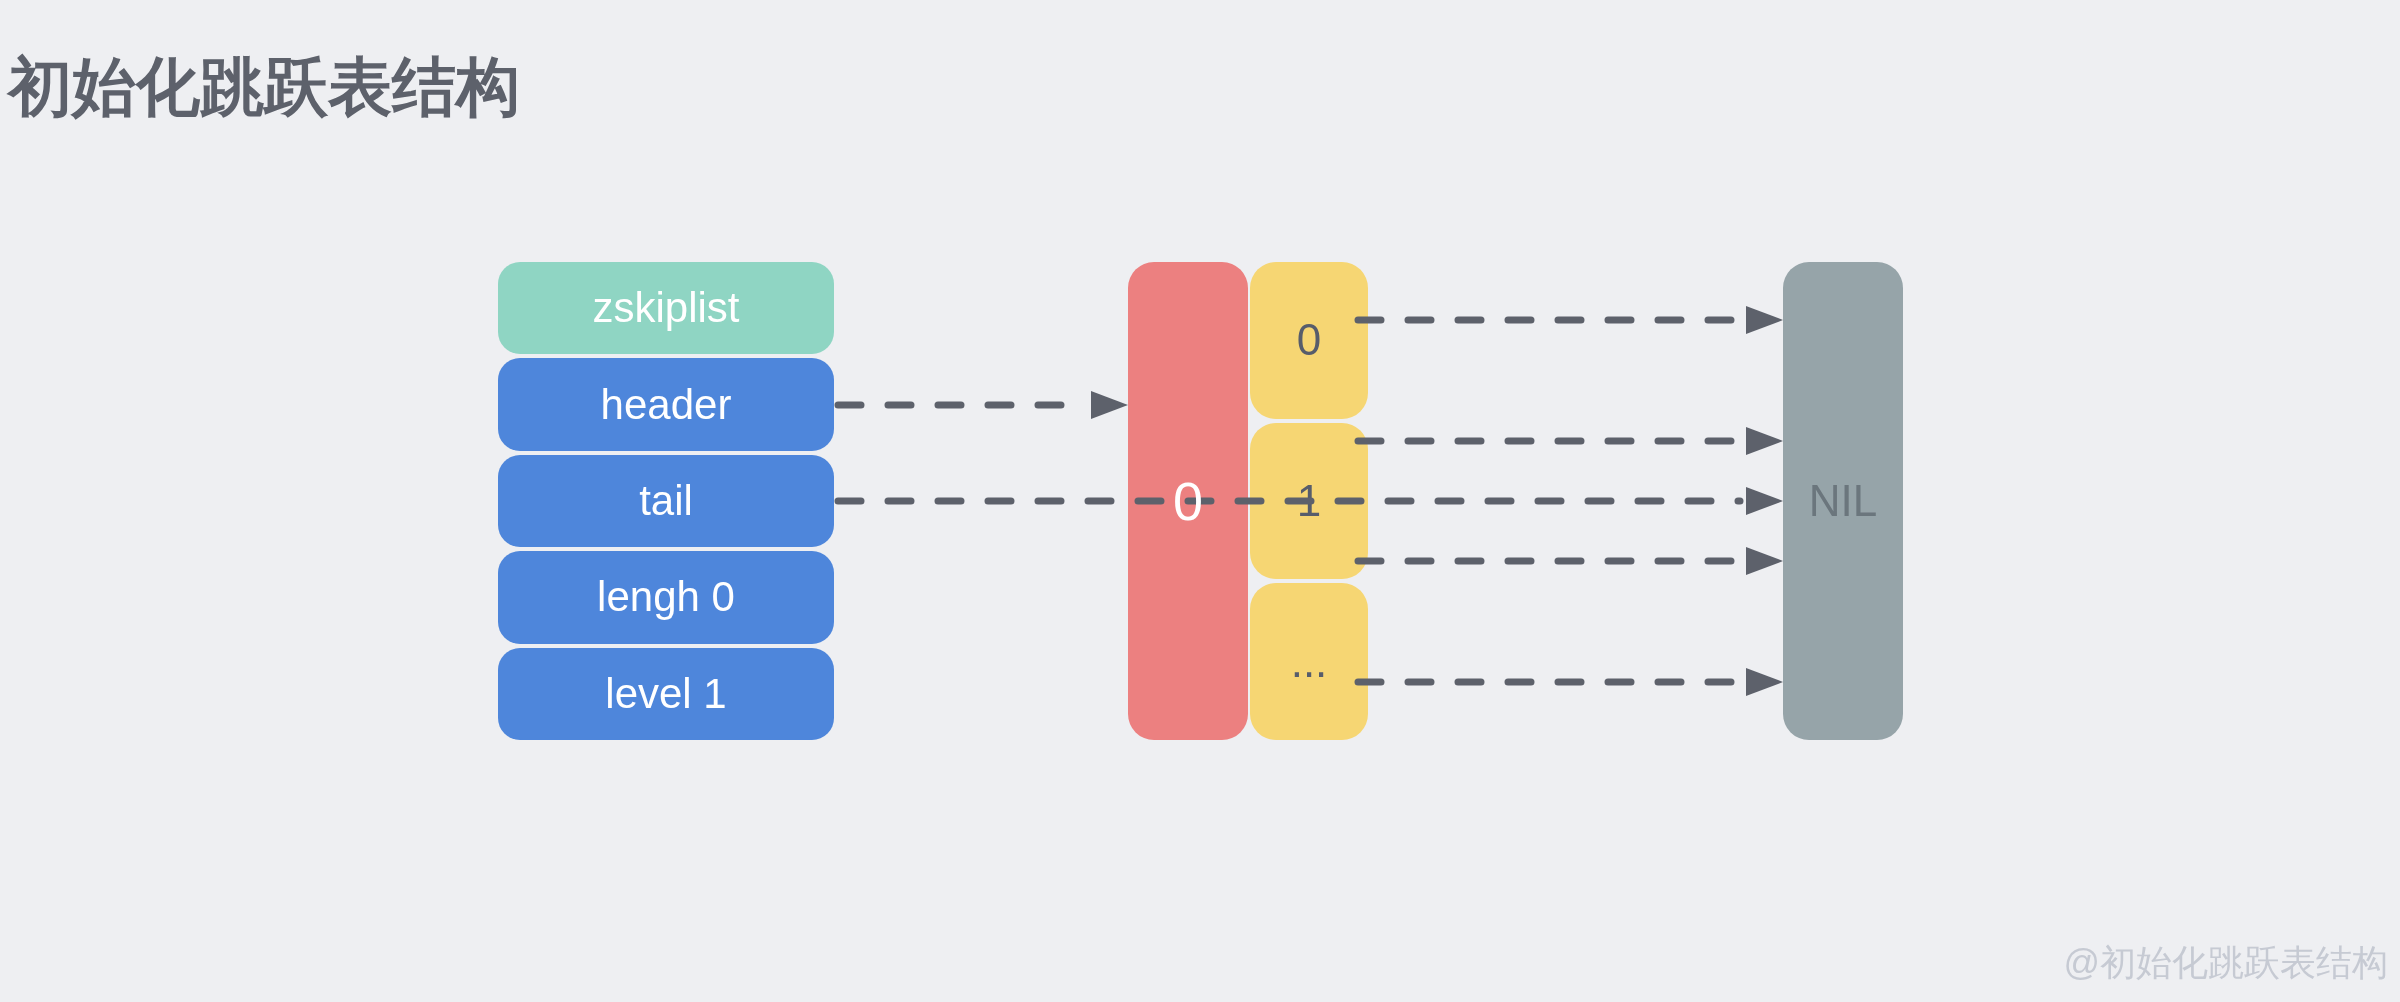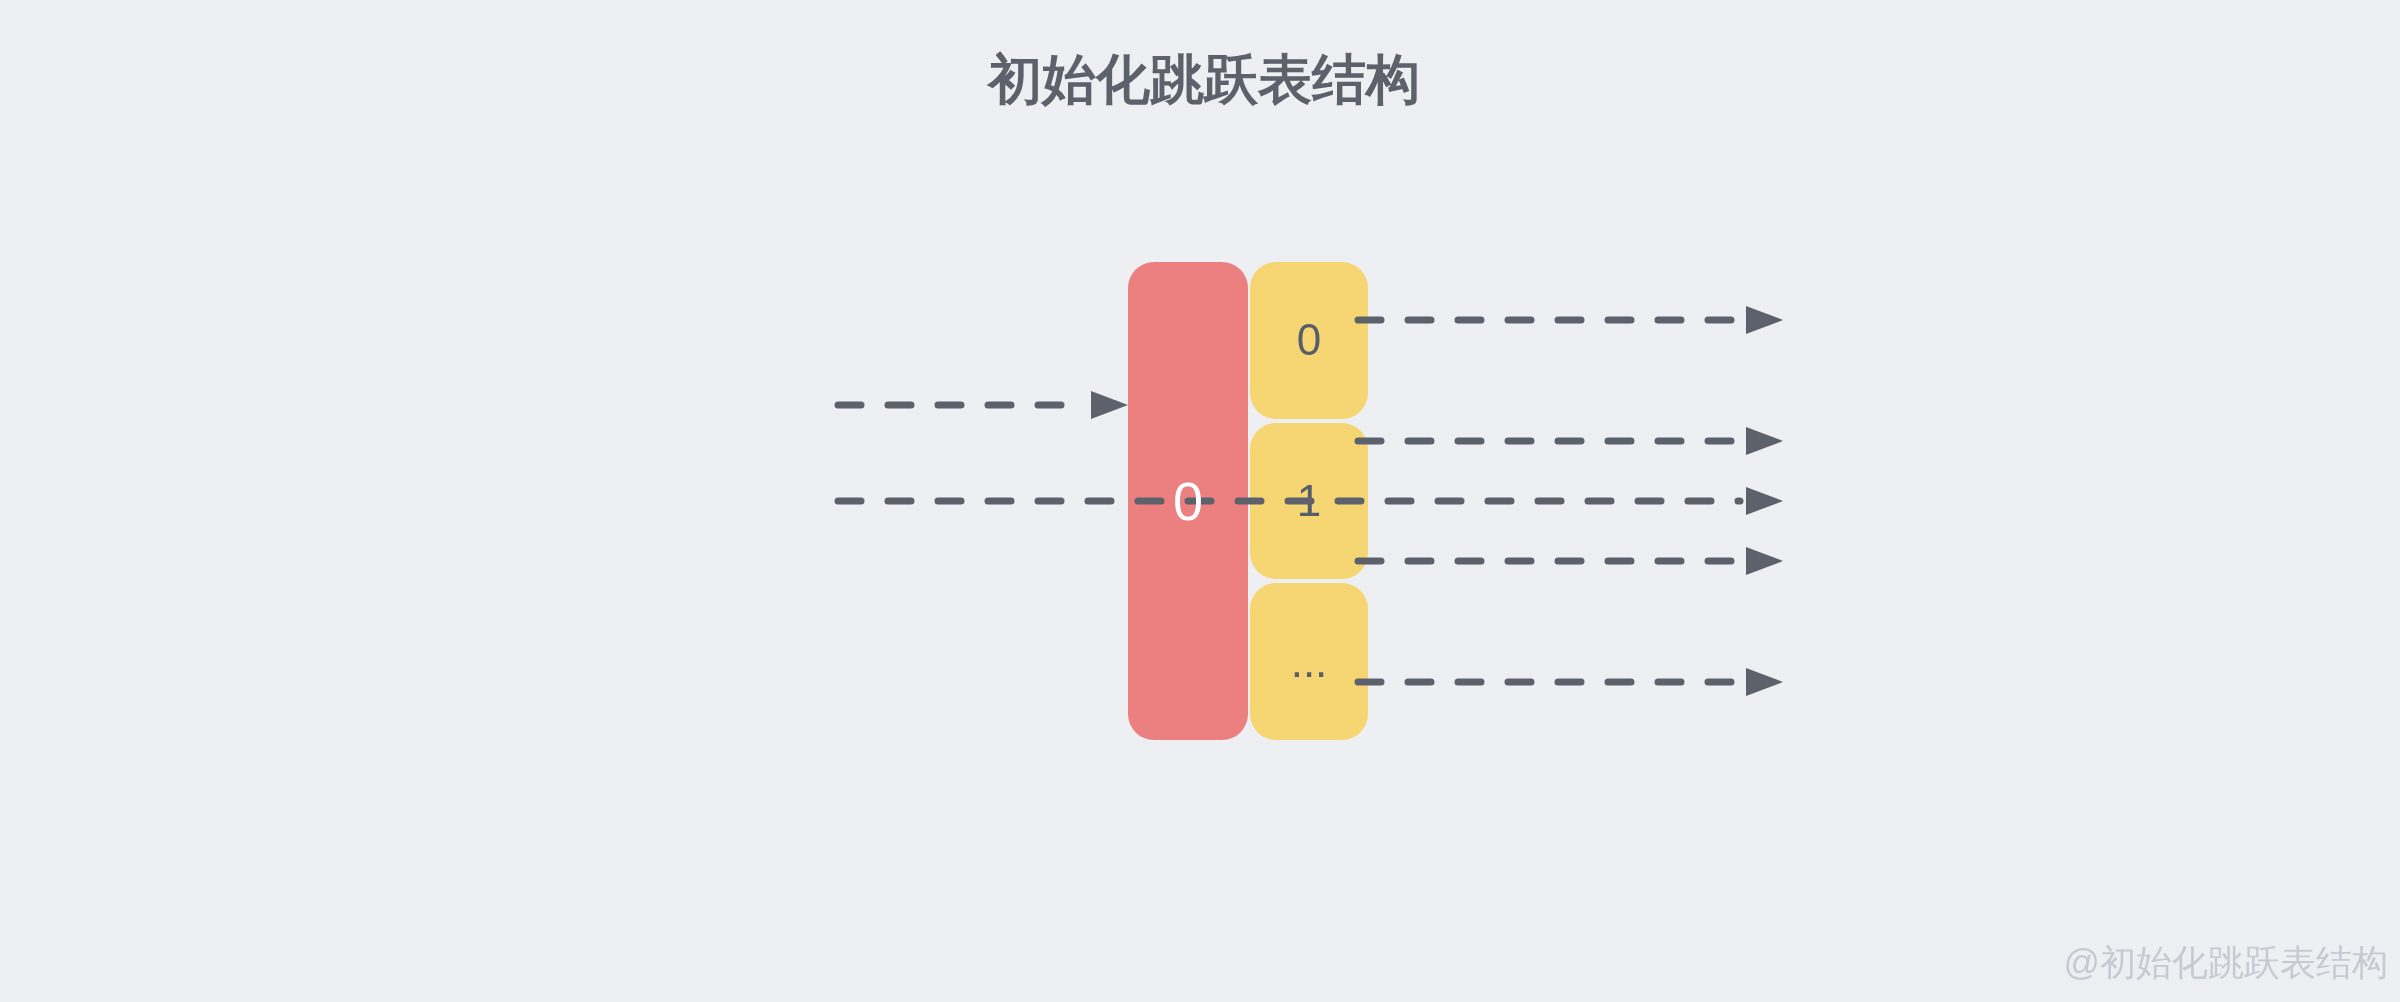--- a/index.html
+++ b/index.html
@@ -4,22 +4,22 @@
 <style>
   :root{
     --background:#EEEFF2; --teal:#8FD5C3; --blue:#4E86DB; --red:#EC8080;
     --yellow:#F6D673; --slate:#96A4A9; --ink:#5D616B; --label-dark:#575D6B;
     --nil-text:#6B767D; --watermark-text:#C6CAD3;
   }
   html,body{margin:0;padding:0;}
   body{background:var(--background);font-family:"Liberation Sans","DejaVu Sans",sans-serif;}
   .canvas{position:relative;width:2400px;height:1002px;background:var(--background);overflow:hidden;}
 
-  .title{position:absolute;left:8px;right:0;top:44px;text-align:center;
-         font-size:54px;font-weight:600;color:var(--ink);letter-spacing:0;}
+  .title{position:absolute;left:8px;right:0;top:44px;text-align:left;
+         font-size:64px;font-weight:600;color:var(--ink);letter-spacing:0;}
 
   .stack{position:absolute;display:flex;flex-direction:column;gap:4px;}
   .left-stack{left:498px;top:262px;width:336px;height:478px;}
   .yellow-stack{left:1250px;top:262px;width:118px;height:478px;}
 
   .box{display:flex;align-items:center;justify-content:center;}
   .stack .box{flex:1;}
   .left-stack .box{border-radius:22px;font-size:42px;color:#ffffff;}
   .box.teal{background:var(--teal);}
   .box.blue{background:var(--blue);}
@@ -43,35 +43,55 @@
 
   .watermark{position:absolute;right:12px;bottom:14px;font-size:36px;color:var(--watermark-text);}
 </style>
 </head>
 <body>
 
 <div class="canvas">
 
   <div class="title">初始化跳跃表结构</div>
 
+  <div class="stack left-stack">
+    <div class="box teal">
+      <span>zskiplist</span>
+    </div>
+    <div class="box blue">
+      <span>header</span>
+    </div>
+    <div class="box blue">
+      <span>tail</span>
+    </div>
+    <div class="box blue">
+      <span>lengh 0</span>
+    </div>
+    <div class="box blue">
+      <span>level 1</span>
+    </div>
+  </div>
 
   <div class="level-node"></div>
 
   <div class="stack yellow-stack">
     <div class="box">
       <span>0</span>
     </div>
     <div class="box">
       <span>1</span>
     </div>
     <div class="box">
       <span>...</span>
     </div>
   </div>
 
+  <div class="nil-box">
+    <span>NIL</span>
+  </div>
 
   <svg class="arrows" viewBox="0 0 2400 1002" xmlns="http://www.w3.org/2000/svg">
     <g>
       <line x1="838" y1="405" x2="1086" y2="405"></line>
       <polygon points="1128,405 1091,391 1091,419"></polygon>
     </g>
     <g>
       <line x1="838" y1="501" x2="1740" y2="501"></line>
       <polygon points="1783,501 1746,487 1746,515"></polygon>
     </g>

